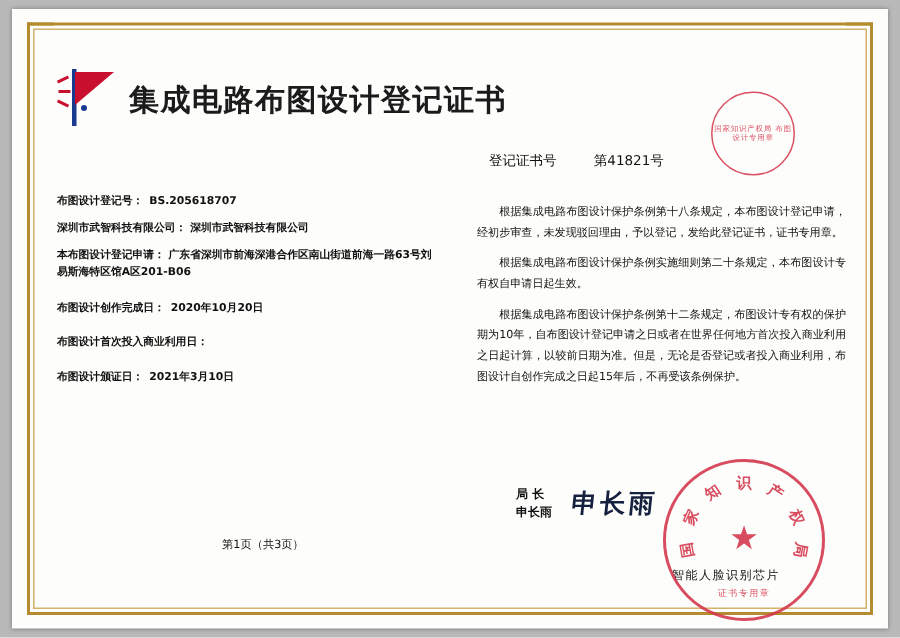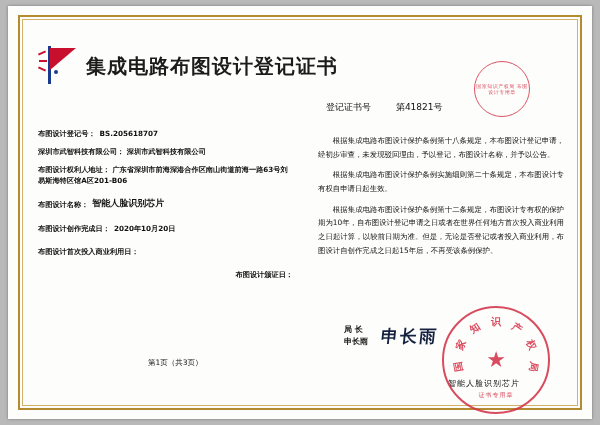--- a/index.html
+++ b/index.html
@@ -304,44 +304,41 @@
   <div class="fields">
     <div class="field">
       <span class="f-label">布图设计登记号：</span>
       <span class="f-value">BS.205618707</span>
     </div>
     <div class="field-addr">
       <span class="f-label">深圳市武智科技有限公司：</span>
       <span class="f-value">深圳市武智科技有限公司</span>
     </div>
     <div class="field-addr">
-      <span class="f-label">布图设计权利人地址：</span>
+      <span class="f-label">本布图设计登记申请：</span>
       <span class="f-value">广东省深圳市前海深港合作区南山街道前海一路63号刘易斯海特区馆A区201-B06</span>
-    </div>
-    <div class="field field-name" style="margin-top:10px;margin-bottom:12px;">
-      <span class="f-label" style="padding-top:2px;">布图设计名称：</span>
-      <span class="f-value">智能人脸识别芯片</span>
     </div>
     <div class="field" style="margin-top:12px;">
       <span class="f-label">布图设计创作完成日：</span>
       <span class="f-value">2020年10月20日</span>
     </div>
     <div class="field" style="margin-top:12px;">
       <span class="f-label">布图设计首次投入商业利用日：</span>
       <span class="f-value"></span>
     </div>
-    <div class="field" style="margin-top:12px;flex-direction:column;">
+    <div class="field" style="margin-top:12px;">
       <span class="f-label">布图设计颁证日：</span>
+      <span class="f-value">2021年3月10日</span>
     </div>
   </div>
 
   <div class="page-no">第1页（共3页）</div>
 
   <div class="body-text">
-    <p>根据集成电路布图设计保护条例第十八条规定，本布图设计登记申请，经初步审查，未发现驳回理由，予以登记，布图设计名称，并予以公告。</p>
+    <p>根据集成电路布图设计保护条例第十八条规定，本布图设计登记申请，经初步审查，未发现驳回理由，予以登记，发给此登记证书，证书专用章。</p>
     <p>根据集成电路布图设计保护条例实施细则第二十条规定，本布图设计专有权自申请日起生效。</p>
     <p>根据集成电路布图设计保护条例第十二条规定，布图设计专有权的保护期为10年，自布图设计登记申请之日或者在世界任何地方首次投入商业利用之日起计算，以较前日期为准。但是，无论是否登记或者投入商业利用，布图设计自创作完成之日起15年后，不再受该条例保护。</p>
   </div>
 
   <div class="sign-block">
     <span class="sign-label">
       <span>局  长</span><br>
       <span>申长雨</span>
     </span>
     <span class="sign-name">申长雨</span>

